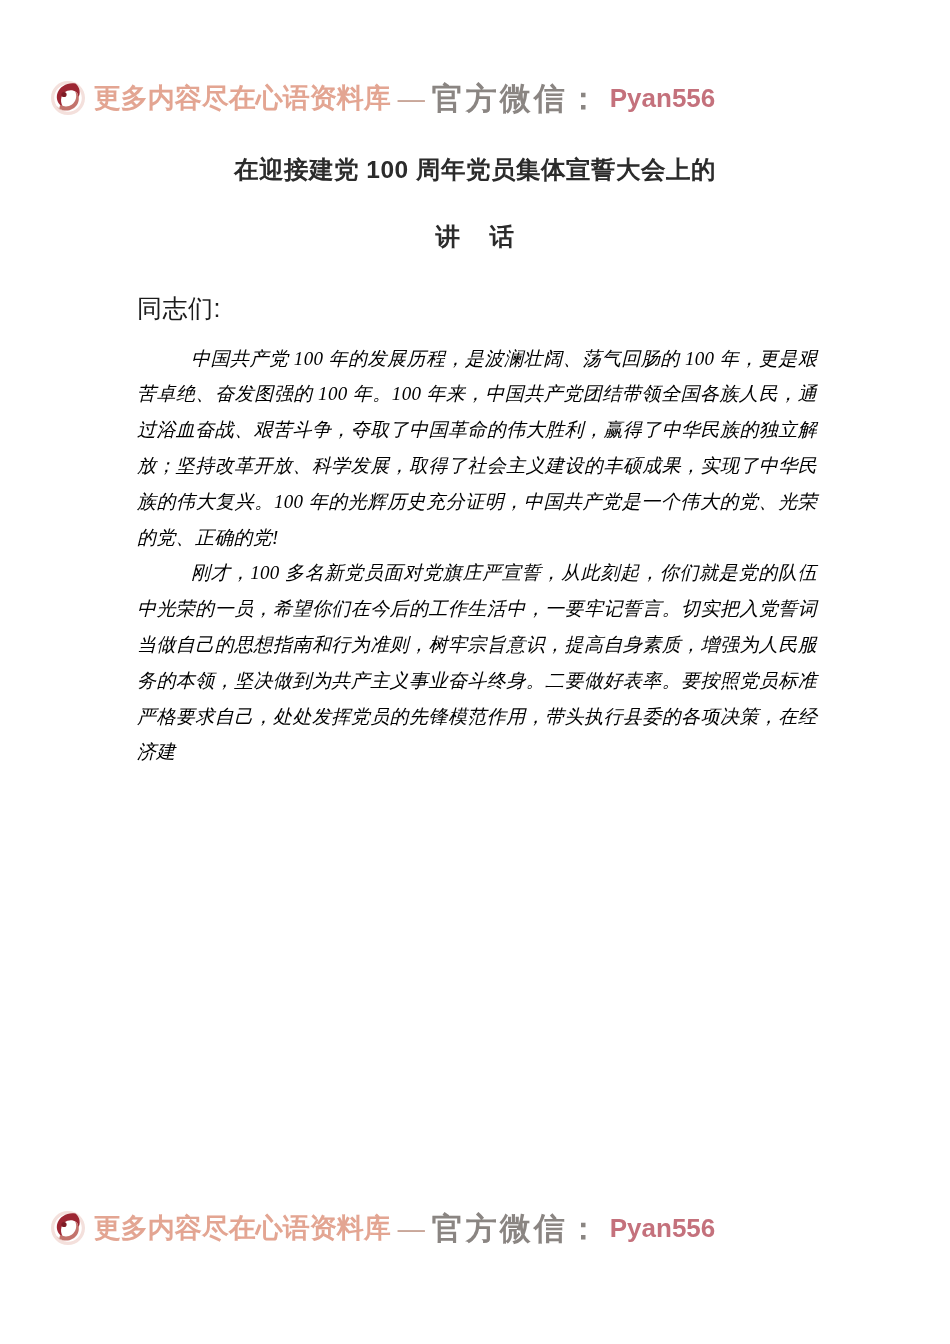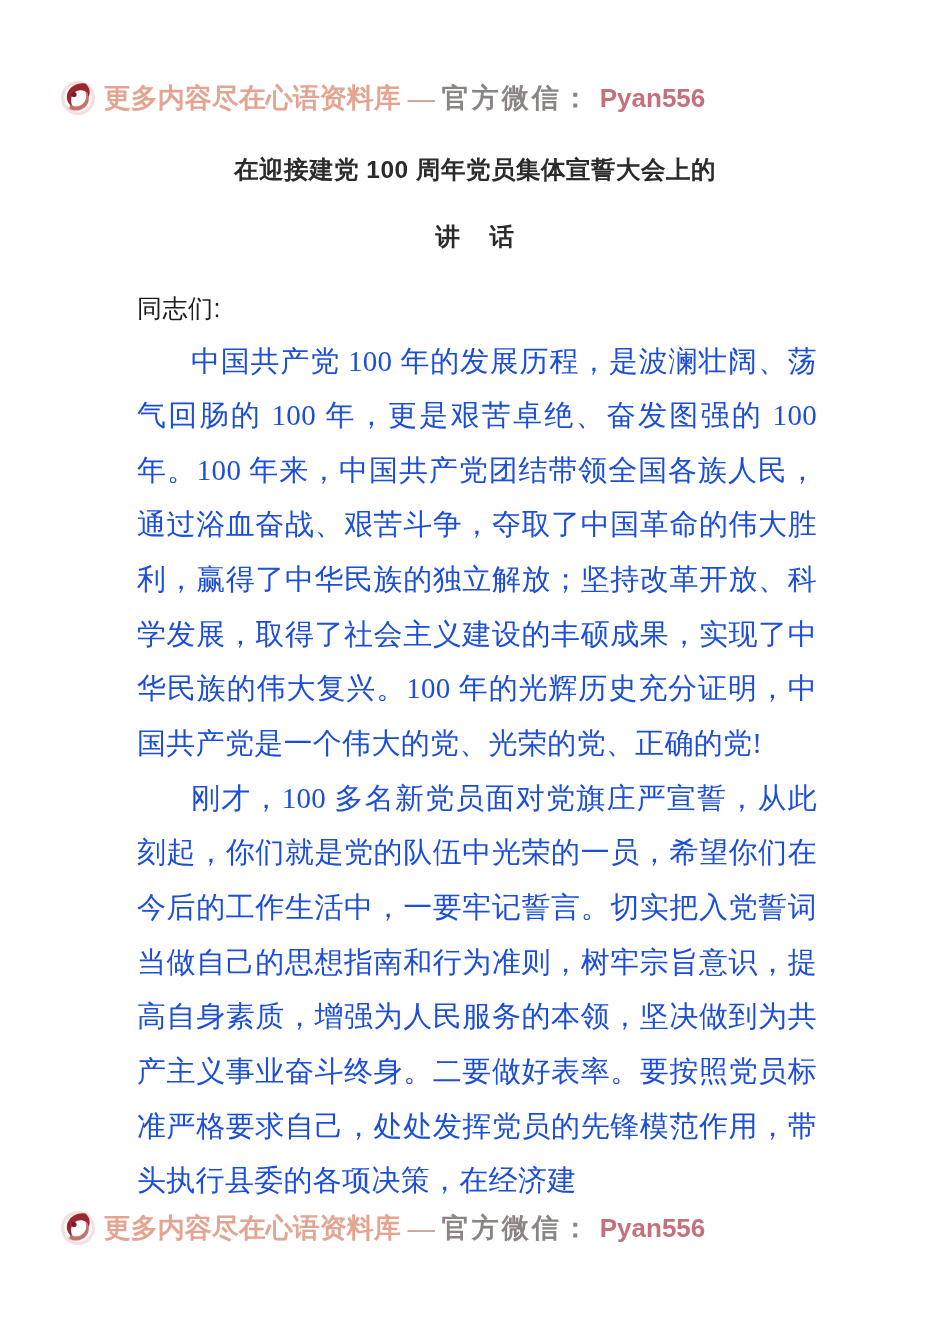--- a/index.html
+++ b/index.html
@@ -55,21 +55,21 @@
   .wm-dash {
     font-family: "Liberation Serif", "DejaVu Serif", serif;
     font-size: 27px;
     font-weight: 700;
     color: #c9a79a;
     line-height: 1;
     margin: 0 1px;
   }
   .wm-text2 {
     font-family: "Liberation Serif", "DejaVu Serif", serif;
-    font-size: 27px;
+    font-size: 31px;
     font-weight: 700;
     color: #8a8582;
     letter-spacing: 3px;
     line-height: 1;
   }
   .wm-text3 {
     font-family: "Liberation Sans", "DejaVu Sans", sans-serif;
     font-size: 26px;
     font-weight: 700;
     color: #c4717c;
@@ -111,49 +111,50 @@
     left: 137px;
     width: 680px;
   }
 
   .salutation {
     font-family: "Liberation Sans", "DejaVu Sans", sans-serif;
     font-size: 25px;
     font-weight: 500;
     color: #1c1c1c;
     line-height: 1.3;
-    margin: 0 0 9px 0;
+    margin: 0 0 16px 0;
     letter-spacing: 0.5px;
   }
 
   
   .para-small {
     font-family: "Liberation Serif", "DejaVu Serif", serif;
     font-size: 20.5px;
     color: #1f1f1f;
     line-height: 1.52;
     margin: 0 0 6px 0;
     text-align: justify;
     text-justify: inter-character;
     text-indent: 41px;
     word-break: break-all;
   }
 
   
   .para-main {
     font-family: "Liberation Serif", "DejaVu Serif", serif;
-    font-size: 29px;
-    color: #1d4ed8;
+    font-size: 19px;
+    color: #000000;
     line-height: 1.885;
     margin: 0;
     text-align: justify;
     text-justify: inter-character;
     text-indent: 54px;
     word-break: break-all;
     letter-spacing: 0.3px;
+    font-style: italic;
   }
   .para-main + .para-main { margin-top: 0; }
 </style>
 </head>
 <body>
 
 <div class="page">
 
   <div class="watermark watermark-top">
     <span class="wm-logo">

